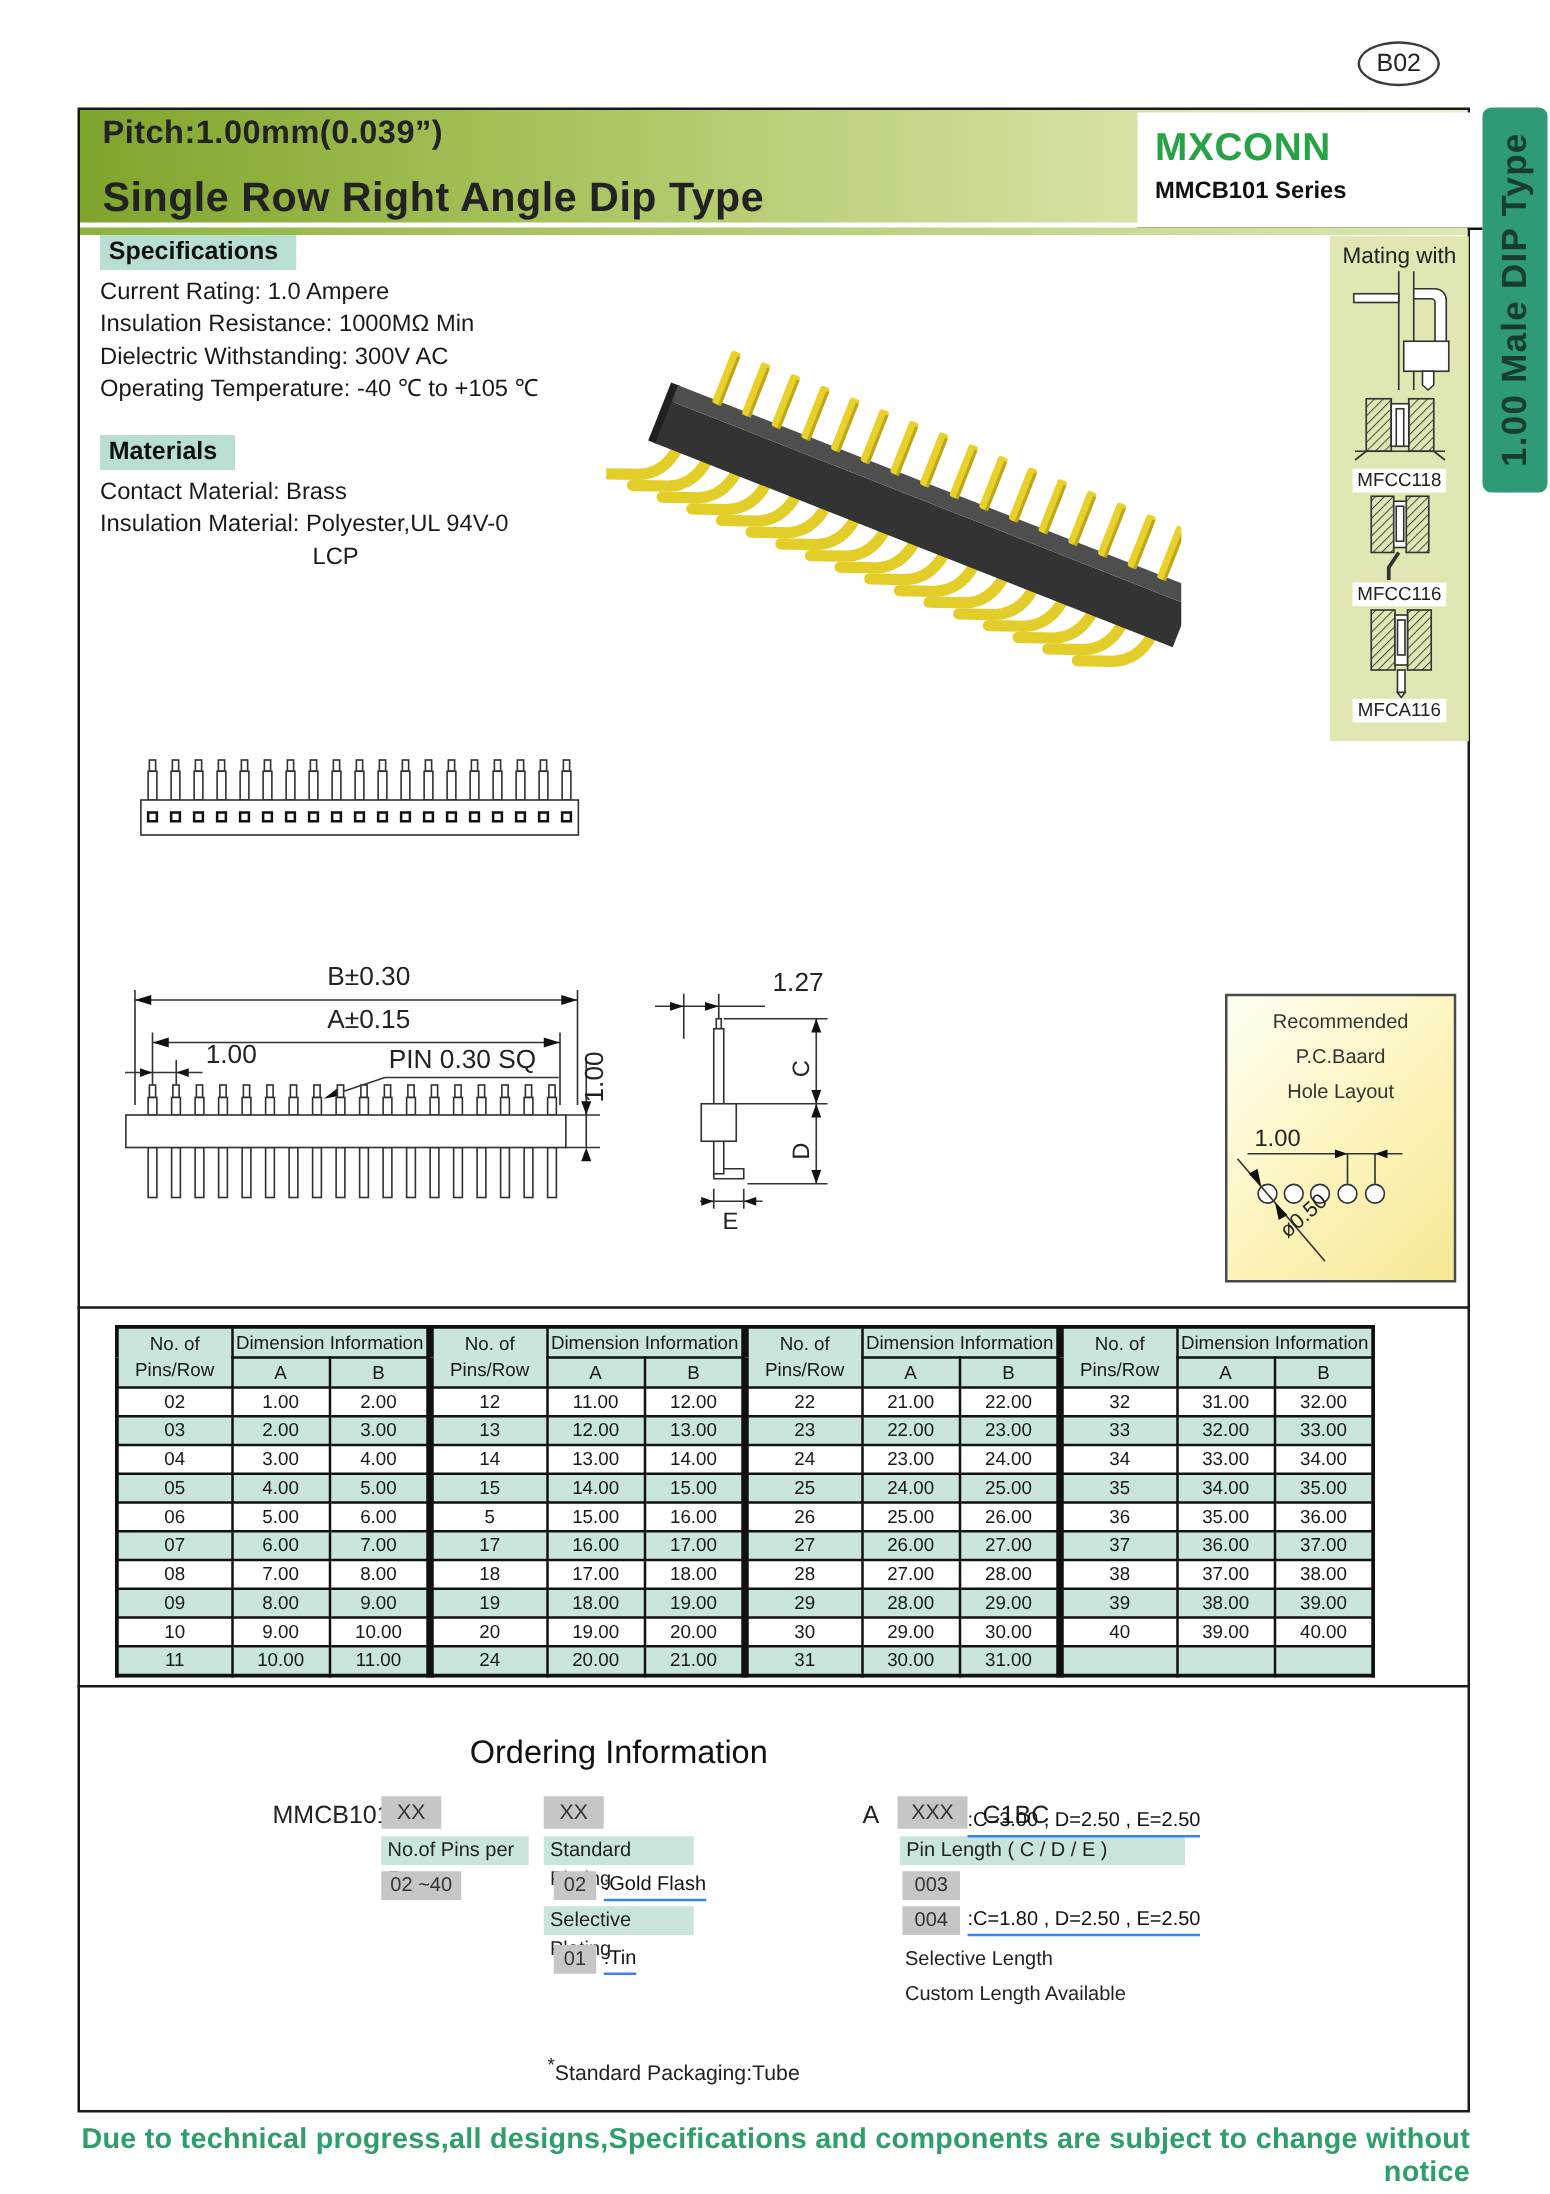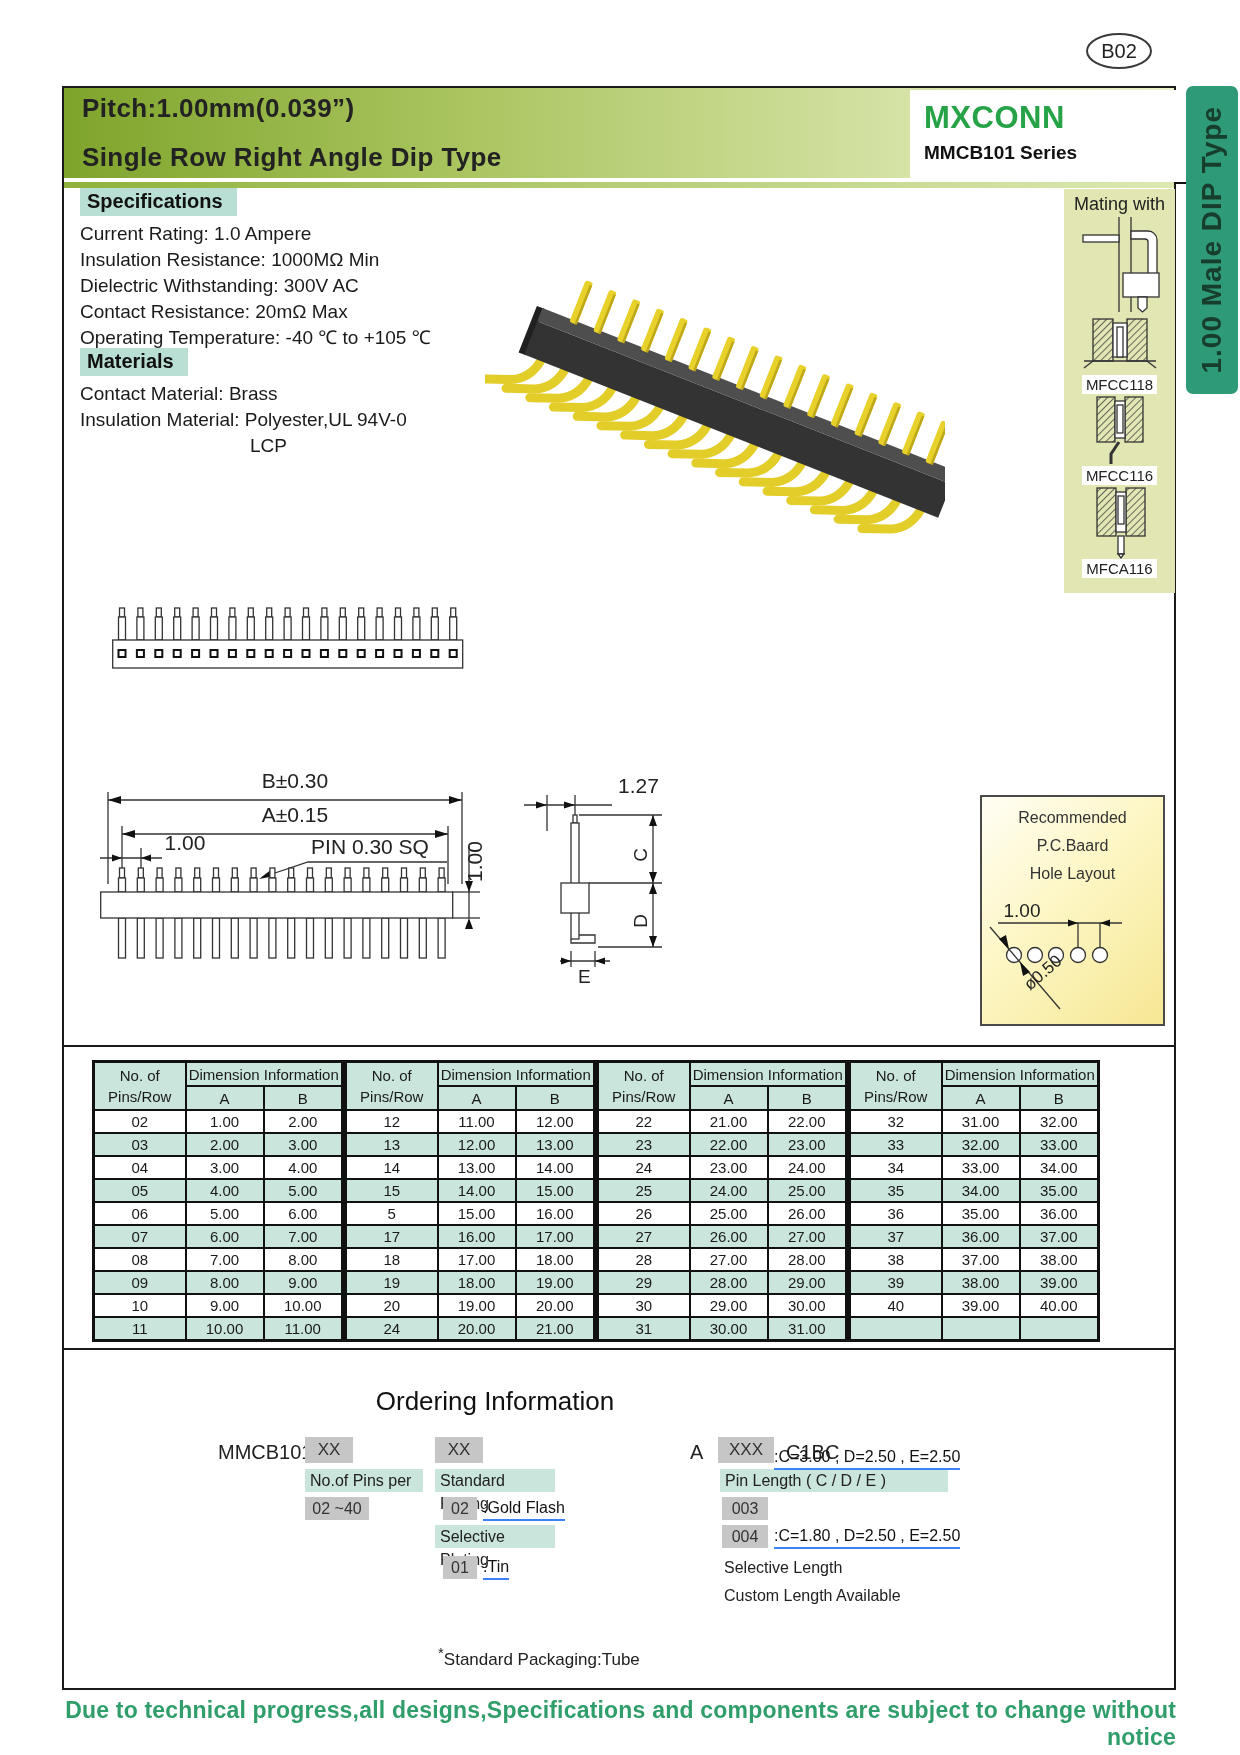--- a/index.html
+++ b/index.html
@@ -13,21 +13,21 @@
 
   
   .frame{left:62px;top:86px;width:1114px;height:1604px;border:2px solid #1a1a1a;box-sizing:border-box;}
   .divider{left:62px;width:1114px;height:2px;background:#1a1a1a;}
 
   
   .header-bar{left:64px;top:88px;width:1110px;height:90px;
       background:linear-gradient(90deg,#7fa42c 0%,#a9c45e 35%,#dfeab6 85%,#e9f1cb 100%);
       display:flex;flex-direction:column;justify-content:center;padding-left:18px;box-sizing:border-box;}
   .header-bar .t1{font-size:26px;font-weight:700;color:#222;letter-spacing:.4px;}
-  .header-bar .t2{font-size:26px;font-weight:700;color:#222;letter-spacing:.4px;margin-top:18px;}
+  .header-bar .t2{font-size:33px;font-weight:700;color:#222;letter-spacing:.4px;margin-top:18px;}
   .brand-box{left:910px;top:90px;width:276px;height:94px;background:#fff;border-bottom:2px solid #111;
       box-sizing:border-box;padding:10px 0 0 14px;}
   .brand{font-size:31px;font-weight:700;color:#27a347;letter-spacing:.5px;}
   .series{font-size:19px;font-weight:700;color:#111;margin-top:6px;}
   .header-stripe{left:64px;top:182px;width:1110px;height:6px;
       background:linear-gradient(90deg,#8fb23c,#dce9b2);}
 
   
   .side-tab{left:1186px;top:86px;width:52px;height:308px;background:#2f9a78;border-radius:7px;
       display:flex;align-items:center;justify-content:center;}
@@ -153,21 +153,20 @@
     </svg>
     <div class="mlabel">MFCA116</div>
   </div>
 
   <div class="abs spec-block">
     <span class="chip">Specifications</span>
     <div class="spec-lines">
       <div>Current Rating: 1.0 Ampere</div>
       <div>Insulation Resistance: 1000MΩ Min</div>
       <div>Dielectric Withstanding: 300V AC</div>
-      <div>Contact  Resistance: 20mΩ Max</div>
       <div>Operating Temperature: -40 ℃ to +105 ℃</div>
     </div>
   </div>
   <div class="abs mat-block">
     <span class="chip">Materials</span>
     <div class="spec-lines">
       <div>Contact Material: Brass</div>
       <div>Insulation Material: Polyester,UL 94V-0</div>
       <div class="lcp">LCP</div>
     </div>

